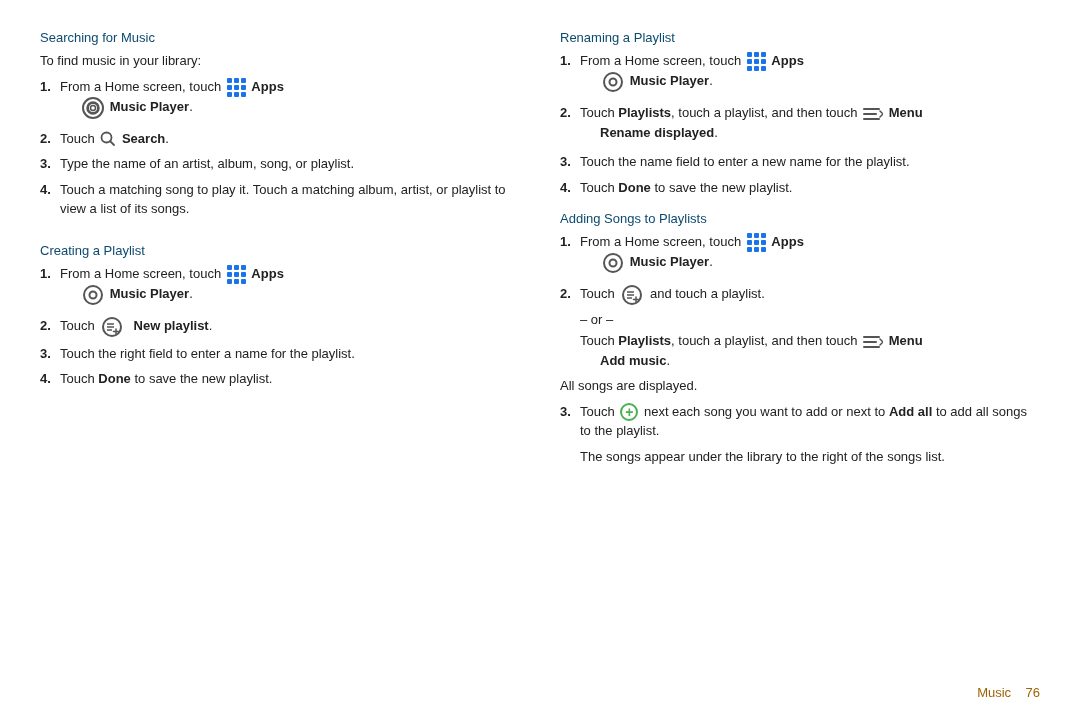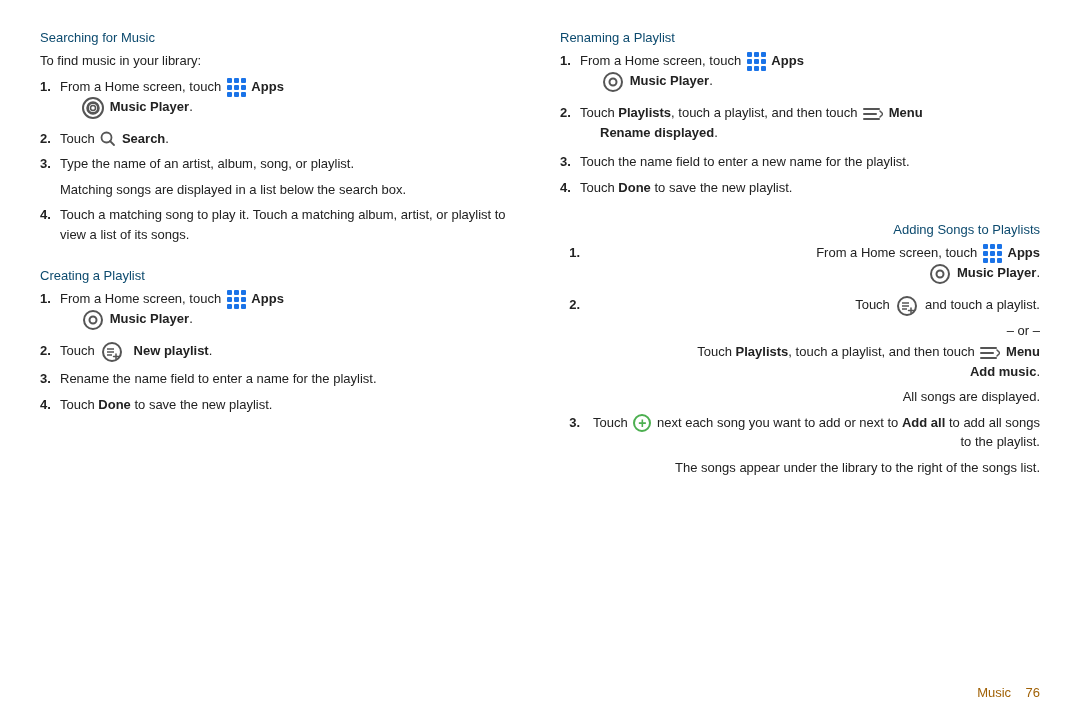--- a/index.html
+++ b/index.html
@@ -193,21 +193,20 @@
             </span>
             <strong>Search</strong>.
           </span>
         </li>
 
         <li>
           <span class="list-num">3.</span>
           <span class="list-content">Type the name of an artist, album, song, or playlist.</span>
         </li>
       </ol>
-      <div class="indent-block body-text" style="margin-left:20px; margin-bottom:6px;">Matching songs are displayed in a list below the search box.</div>
       <ol class="ordered-list">
         <li>
           <span class="list-num">4.</span>
           <span class="list-content">Touch a matching song to play it. Touch a matching album, artist, or playlist to view a list of its songs.</span>
         </li>
       </ol>
     </div>
 
     <div class="section-gap-sm" style="margin-top:24px;">
       <div class="section-title-sub">Creating a Playlist</div>
@@ -254,21 +253,21 @@
                   <line x1="16" y1="13" x2="16" y2="18" stroke="#555" stroke-width="1.5" stroke-linecap="round"></line>
                   <line x1="13.5" y1="15.5" x2="18.5" y2="15.5" stroke="#555" stroke-width="1.5" stroke-linecap="round"></line>
                 </svg>
             </span>
             &nbsp;<strong>New playlist</strong>.
           </span>
         </li>
 
         <li>
           <span class="list-num">3.</span>
-          <span class="list-content">Rename the name field to enter a name for the playlist.</span>
+          <span class="list-content">Touch the right field to enter a name for the playlist.</span>
         </li>
 
         <li>
           <span class="list-num">4.</span>
           <span class="list-content">Touch <strong>Done</strong> to save the new playlist.</span>
         </li>
       </ol>
     </div>
   </div>
 
@@ -328,21 +327,21 @@
           <span class="list-content">Touch the name field to enter a new name for the playlist.</span>
         </li>
 
         <li>
           <span class="list-num">4.</span>
           <span class="list-content">Touch <strong>Done</strong> to save the new playlist.</span>
         </li>
       </ol>
     </div>
 
-    <div class="section-gap-sm" style="margin-top:25px;text-align:right;">
+    <div class="section-gap-sm" style="margin-top:14px;">
       <div class="section-title-sub">Adding Songs to Playlists</div>
       <ol class="ordered-list">
 
         <li>
           <span class="list-num">1.</span>
           <span class="list-content">
             From a Home screen, touch
             <span class="apps-icon inline-icon">
                 <span></span>
                 <span></span>

